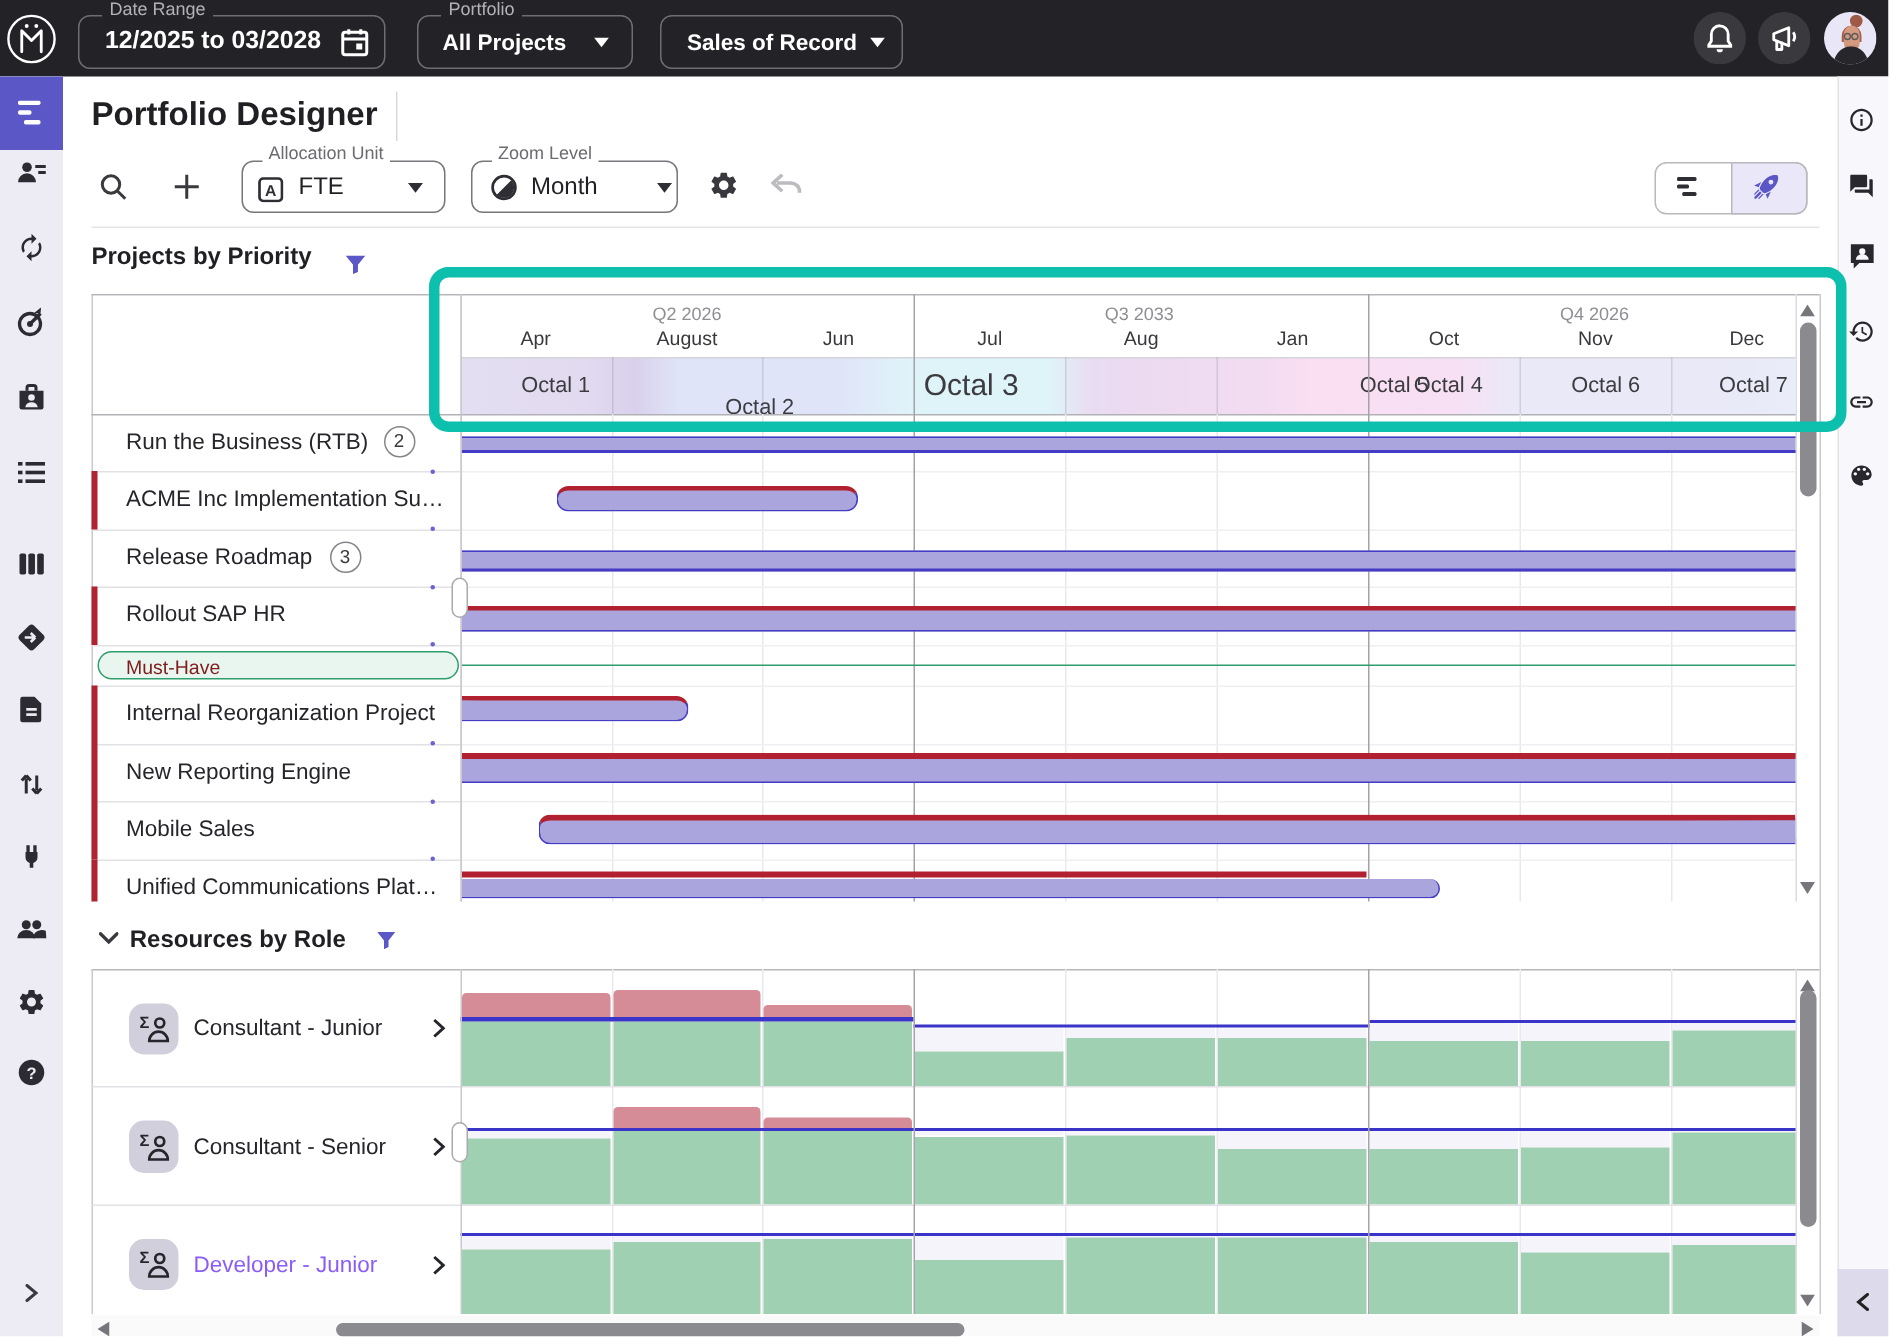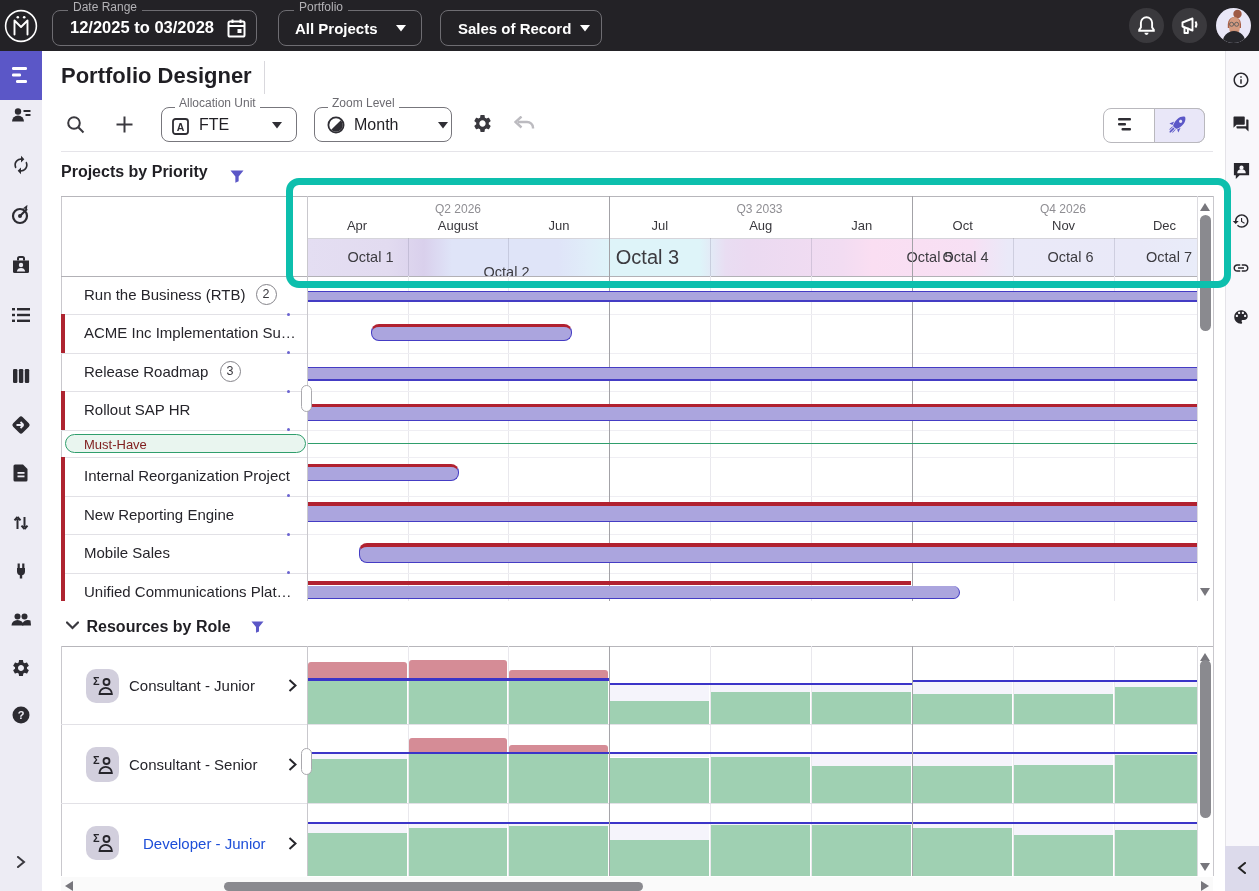--- a/index.html
+++ b/index.html
@@ -419,21 +419,21 @@
 <div class="abs" style="left:129px;top:756.0px;white-space:nowrap;font-size:15px;color:#26252b">Consultant - Senior</div>
 <svg class="abs" style="left:288px;top:758.0px" width="9" height="13" viewBox="0 0 9 13">
     <path d="M1.5 1 l6 5.5 l-6 5.5" stroke="#26252b" stroke-width="2" fill="none"></path>
   </svg>
 <div class="abs" style="left:86px;top:825.9000000000001px;width:33px;height:34.6px;background:#d2cfdd;border-radius:10px"></div>
 <svg class="abs" style="left:93px;top:833.2px" width="20" height="20" viewBox="0 0 20 20">
 <text x="0" y="9" font-size="11" font-weight="bold" fill="#26252b" font-family="Liberation Sans">Σ</text>
 <circle cx="13.5" cy="6" r="3" fill="none" stroke="#26252b" stroke-width="1.8"></circle>
 <path d="M6.5 18 a6.2 6.2 0 0 1 12.4 0 Z" fill="none" stroke="#26252b" stroke-width="1.8"></path>
 </svg>
-<div class="abs" style="left:143px;top:834.7px;white-space:nowrap;font-size:15px;color:#1d4ed8">Developer - Junior</div>
+<div class="abs" style="left:129px;top:834.7px;white-space:nowrap;font-size:15px;color:#8b5cf6">Developer - Junior</div>
 <svg class="abs" style="left:288px;top:836.7px" width="9" height="13" viewBox="0 0 9 13">
     <path d="M1.5 1 l6 5.5 l-6 5.5" stroke="#26252b" stroke-width="2" fill="none"></path>
   </svg>
 <div class="abs" style="left:301.3px;top:384.8px;width:11px;height:27px;background:#fff;border:1px solid #aaa9ae;border-radius:5.5px;z-index:60"></div>
 <div class="abs" style="left:304.8px;top:391.8px;width:1px;height:13px;background:#8e8d92"></div>
 <div class="abs" style="left:307.8px;top:391.8px;width:1px;height:13px;background:#8e8d92"></div>
 <div class="abs" style="left:301.3px;top:748px;width:11px;height:27px;background:#fff;border:1px solid #aaa9ae;border-radius:5.5px;z-index:60"></div>
 <div class="abs" style="left:304.8px;top:755px;width:1px;height:13px;background:#8e8d92"></div>
 <div class="abs" style="left:307.8px;top:755px;width:1px;height:13px;background:#8e8d92"></div>
 <svg class="abs" style="left:1200px;top:653px" width="10" height="8" viewBox="0 0 10 8">

